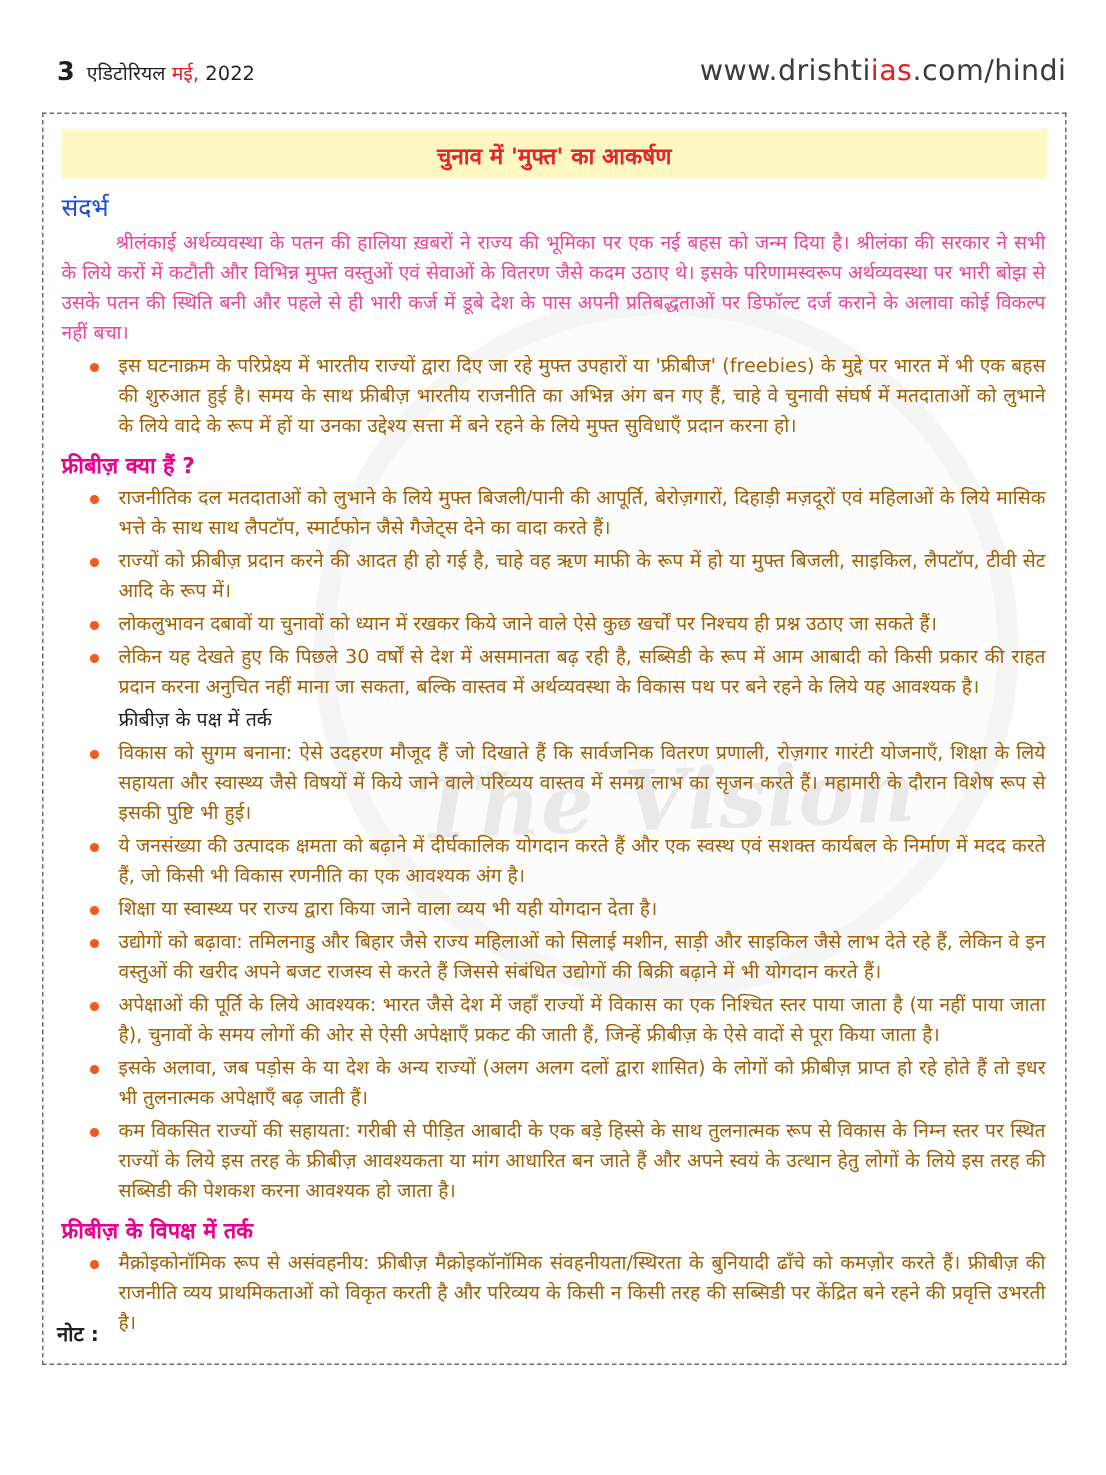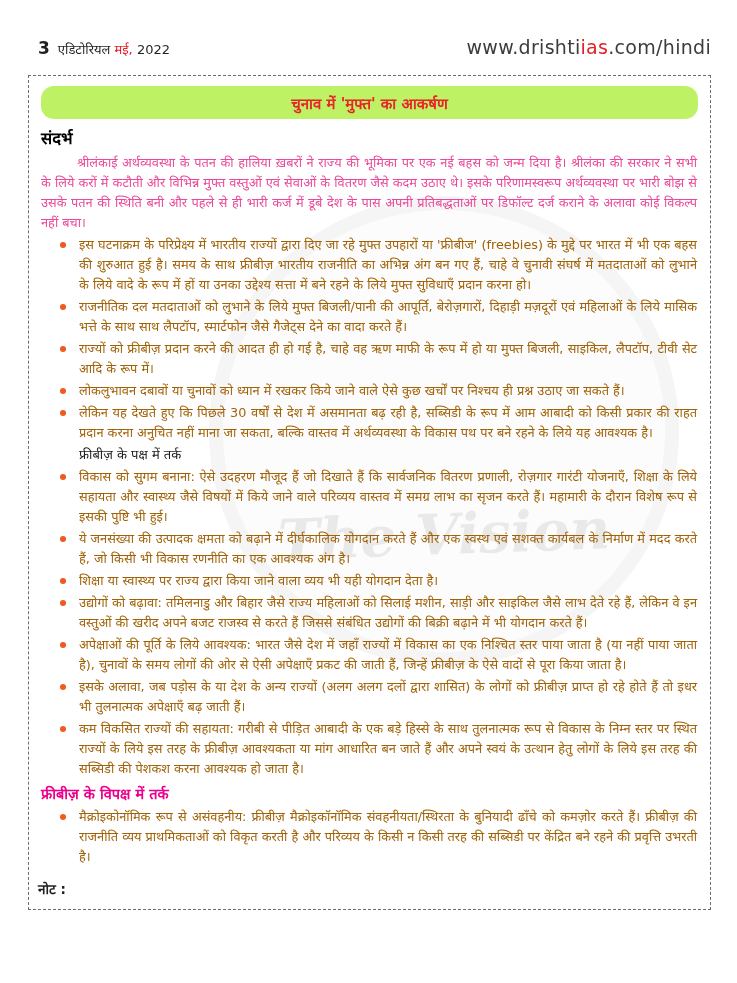--- a/index.html
+++ b/index.html
@@ -19,27 +19,27 @@
   .edition .red { color:#e31e24; }
   .url { font-size:19px; color:#3c3c3b; letter-spacing:0.3px; }
   .url .red { color:#e31e24; }
   
   .doc-box {
     position:absolute; top:75px; left:28px; width:683px; height:835px;
     border:1.5px dashed #6b6d70; background:#ffffff; box-sizing:border-box;
     overflow:hidden;
   }
   .title-bar {
-    margin:10px 12px 7px 12px; background:#bef264;
+    margin:10px 12px 7px 12px; background:#fef9c3;
     color:#e8252a; font-weight:bold; font-size:15px;
-    text-align:center; padding:7px 0 6px 0;border-radius:13px;
+    text-align:center; padding:7px 0 6px 0;
   }
   .content { position:relative; padding:0 13px 0 12px; z-index:2; }
   h2 { margin:0; padding:0; }
-  .h-green { color:#000000; font-size:16.5px; font-weight:bold; margin:1px 0 4px 0; }
+  .h-green { color:#1d4ed8; font-size:16.5px; font-weight:normal; margin:1px 0 4px 0; }
   .h-pink  { color:#ec008c; font-size:14.5px; font-weight:bold; margin:4px 0 4px 0; }
   .para {
     font-size:12.8px; line-height:20px; text-align:justify;
     text-indent:36px; margin:0 0 2px 0; color:#ec4899;
   }
   .bullet { display:flex; margin:0 0 2px 0; }
   .dot {
     flex:none; width:6px; height:6px; border-radius:50%;
     background:#f1591d; margin:7px 13px 0 19px;
   }
@@ -103,20 +103,21 @@
 
       <h2 class="h-green">संदर्भ</h2>
 
       <p class="para">श्रीलंकाई अर्थव्यवस्था के पतन की हालिया ख़बरों ने राज्य की भूमिका पर एक नई बहस को जन्म दिया है। श्रीलंका की सरकार ने सभी के लिये करों में कटौती और विभिन्न मुफ्त वस्तुओं एवं सेवाओं के वितरण जैसे कदम उठाए थे। इसके परिणामस्वरूप अर्थव्यवस्था पर भारी बोझ से उसके पतन की स्थिति बनी और पहले से ही भारी कर्ज में डूबे देश के पास अपनी प्रतिबद्धताओं पर डिफॉल्ट दर्ज कराने के अलावा कोई विकल्प नहीं बचा।</p>
 
       <div class="bullet">
         <span class="dot"></span>
         <p>इस घटनाक्रम के परिप्रेक्ष्य में भारतीय राज्यों द्वारा दिए जा रहे मुफ्त उपहारों या 'फ्रीबीज' (freebies) के मुद्दे पर भारत में भी एक बहस की शुरुआत हुई है। समय के साथ फ्रीबीज़ भारतीय राजनीति का अभिन्न अंग बन गए हैं, चाहे वे चुनावी संघर्ष में मतदाताओं को लुभाने के लिये वादे के रूप में हों या उनका उद्देश्य सत्ता में बने रहने के लिये मुफ्त सुविधाएँ प्रदान करना हो।</p>
       </div>
 
+      <h2 class="h-pink">फ्रीबीज़ क्या हैं ?</h2>
 
       <div class="bullet">
         <span class="dot"></span>
         <p>राजनीतिक दल मतदाताओं को लुभाने के लिये मुफ्त बिजली/पानी की आपूर्ति, बेरोज़गारों, दिहाड़ी मज़दूरों एवं महिलाओं के लिये मासिक भत्ते के साथ साथ लैपटॉप, स्मार्टफोन जैसे गैजेट्स देने का वादा करते हैं।</p>
       </div>
 
       <div class="bullet">
         <span class="dot"></span>
         <p>राज्यों को फ्रीबीज़ प्रदान करने की आदत ही हो गई है, चाहे वह ऋण माफी के रूप में हो या मुफ्त बिजली, साइकिल, लैपटॉप, टीवी सेट आदि के रूप में।</p>
       </div>

